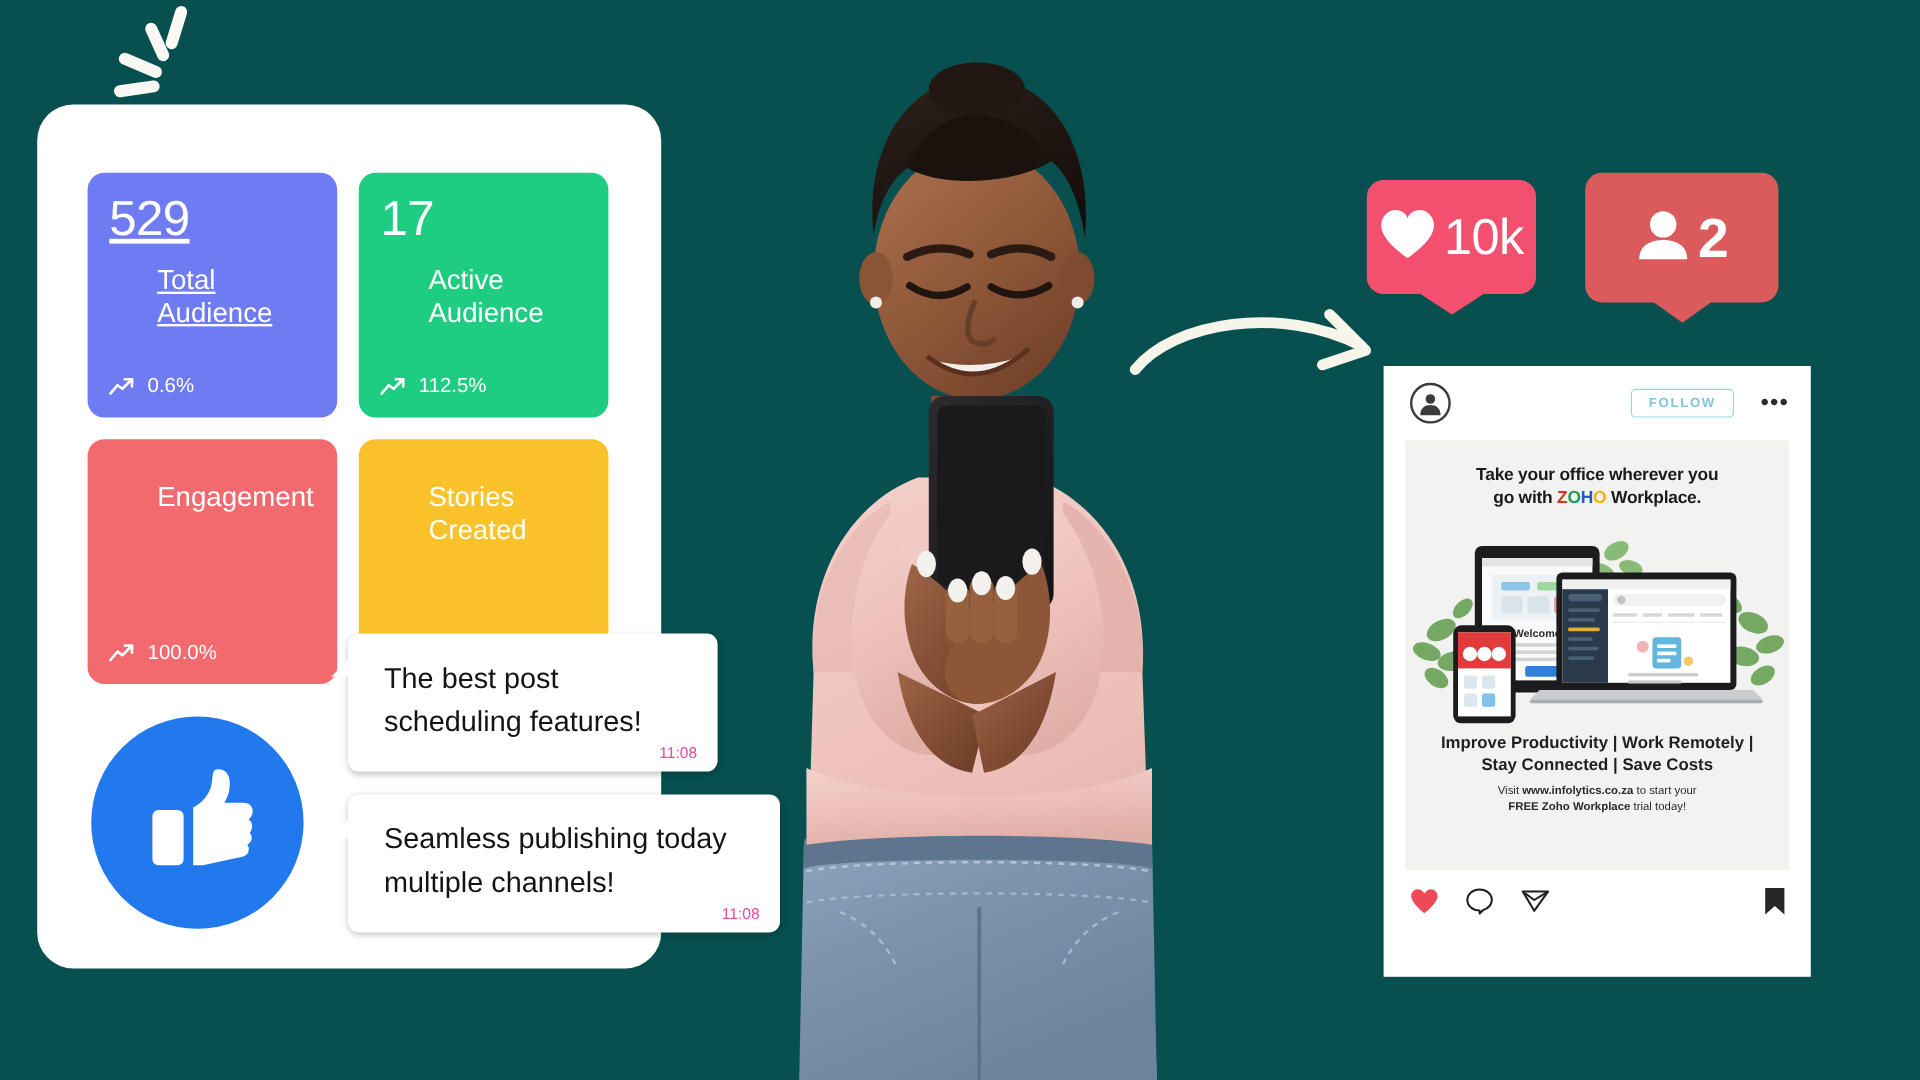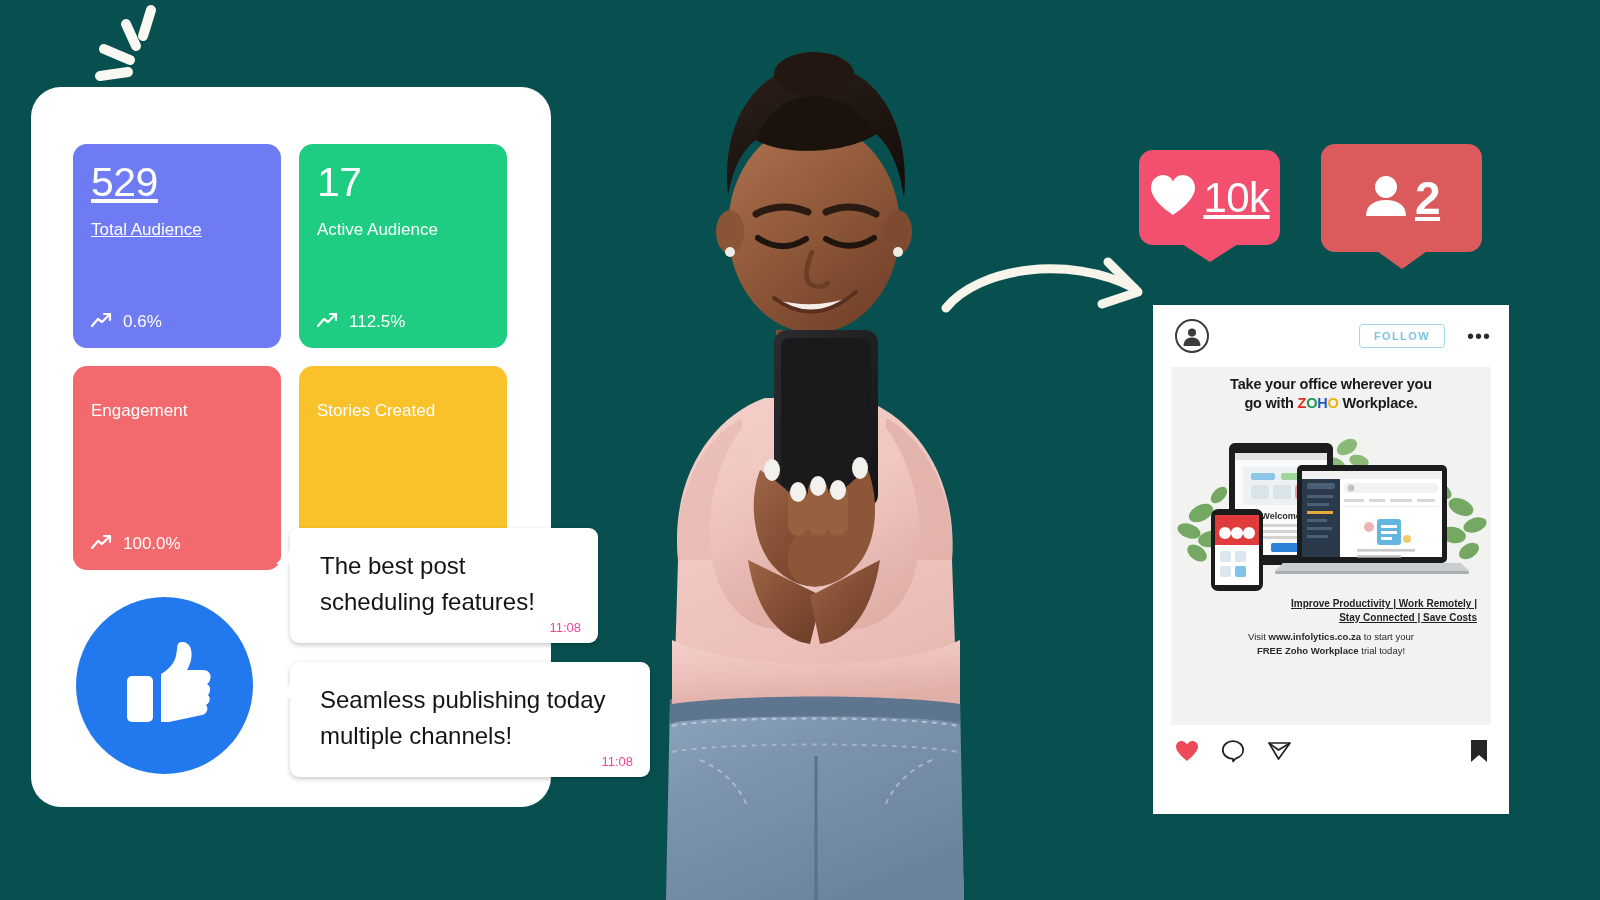--- a/index.html
+++ b/index.html
@@ -56,30 +56,32 @@
   }
 
   .stat-value {
     font-size: 41px;
     font-weight: 400;
     line-height: 1;
     letter-spacing: -0.5px;
   }
 
   .stat-label {
-    font-size: 17px;
+    font-size: 23px;
     font-weight: 400;
     margin-top: 17px;
+    margin-left: 40px;
   }
 
   .stat-delta {
     position: absolute;
     left: 18px;
     bottom: 16px;
     display: flex;
+    align-items: center;
     gap: 10px;
     font-size: 17px;
   }
 
   .trend-icon { display: block; }
 
   
   .thumb-badge {
     position: absolute;
     left: 76px;
@@ -178,21 +180,20 @@
     width: 161px; height: 108px;
     background: #DB5A5C;
   }
   #badge-followers::after { border-top: 20px solid #DB5A5C; }
 
   .badge-count {
     font-size: 42px;
     font-weight: 400;
     line-height: 1;
     letter-spacing: -0.5px;
-    text-decoration: underline;
   }
   #badge-followers .badge-count { font-size: 46px; font-weight: 700; }
 
   
   .ig-card {
     position: absolute;
     left: 1153px; top: 305px;
     width: 356px; height: 509px;
     background: #ffffff;
     z-index: 7;
@@ -243,42 +244,41 @@
     height: 358px;
     overflow: hidden;
   }
 
   .ig-headline {
     text-align: center;
     font-size: 14.5px;
     font-weight: 700;
     line-height: 1.32;
     color: #1a1a1a;
-    padding: 8px 16px 0 16px;
+    padding: 20px 16px 0 16px;
     letter-spacing: -0.2px;
   }
   .zoho-z { color: #E02B20; }
   .zoho-o1 { color: #1F9D4E; }
   .zoho-h { color: #2558C4; }
   .zoho-o2 { color: #F4B20C; }
 
   .devices {
     position: relative;
     height: 170px;
     margin-top: 8px;
   }
 
   .ig-footline1 {
-    text-align: right;
-    font-size: 10px;
+    text-align: center;
+    font-size: 14px;
     font-weight: 700;
     line-height: 1.35;
     color: #1f1f1f;
     padding: 6px 14px 0 14px;
-    text-decoration: underline;
   }
   .ig-footline2 {
     text-align: center;
     font-size: 9.5px;
     line-height: 1.4;
     color: #2a2a2a;
     padding: 6px 16px 0 16px;
   }
   .ig-footline2 b { font-weight: 700; }
 

